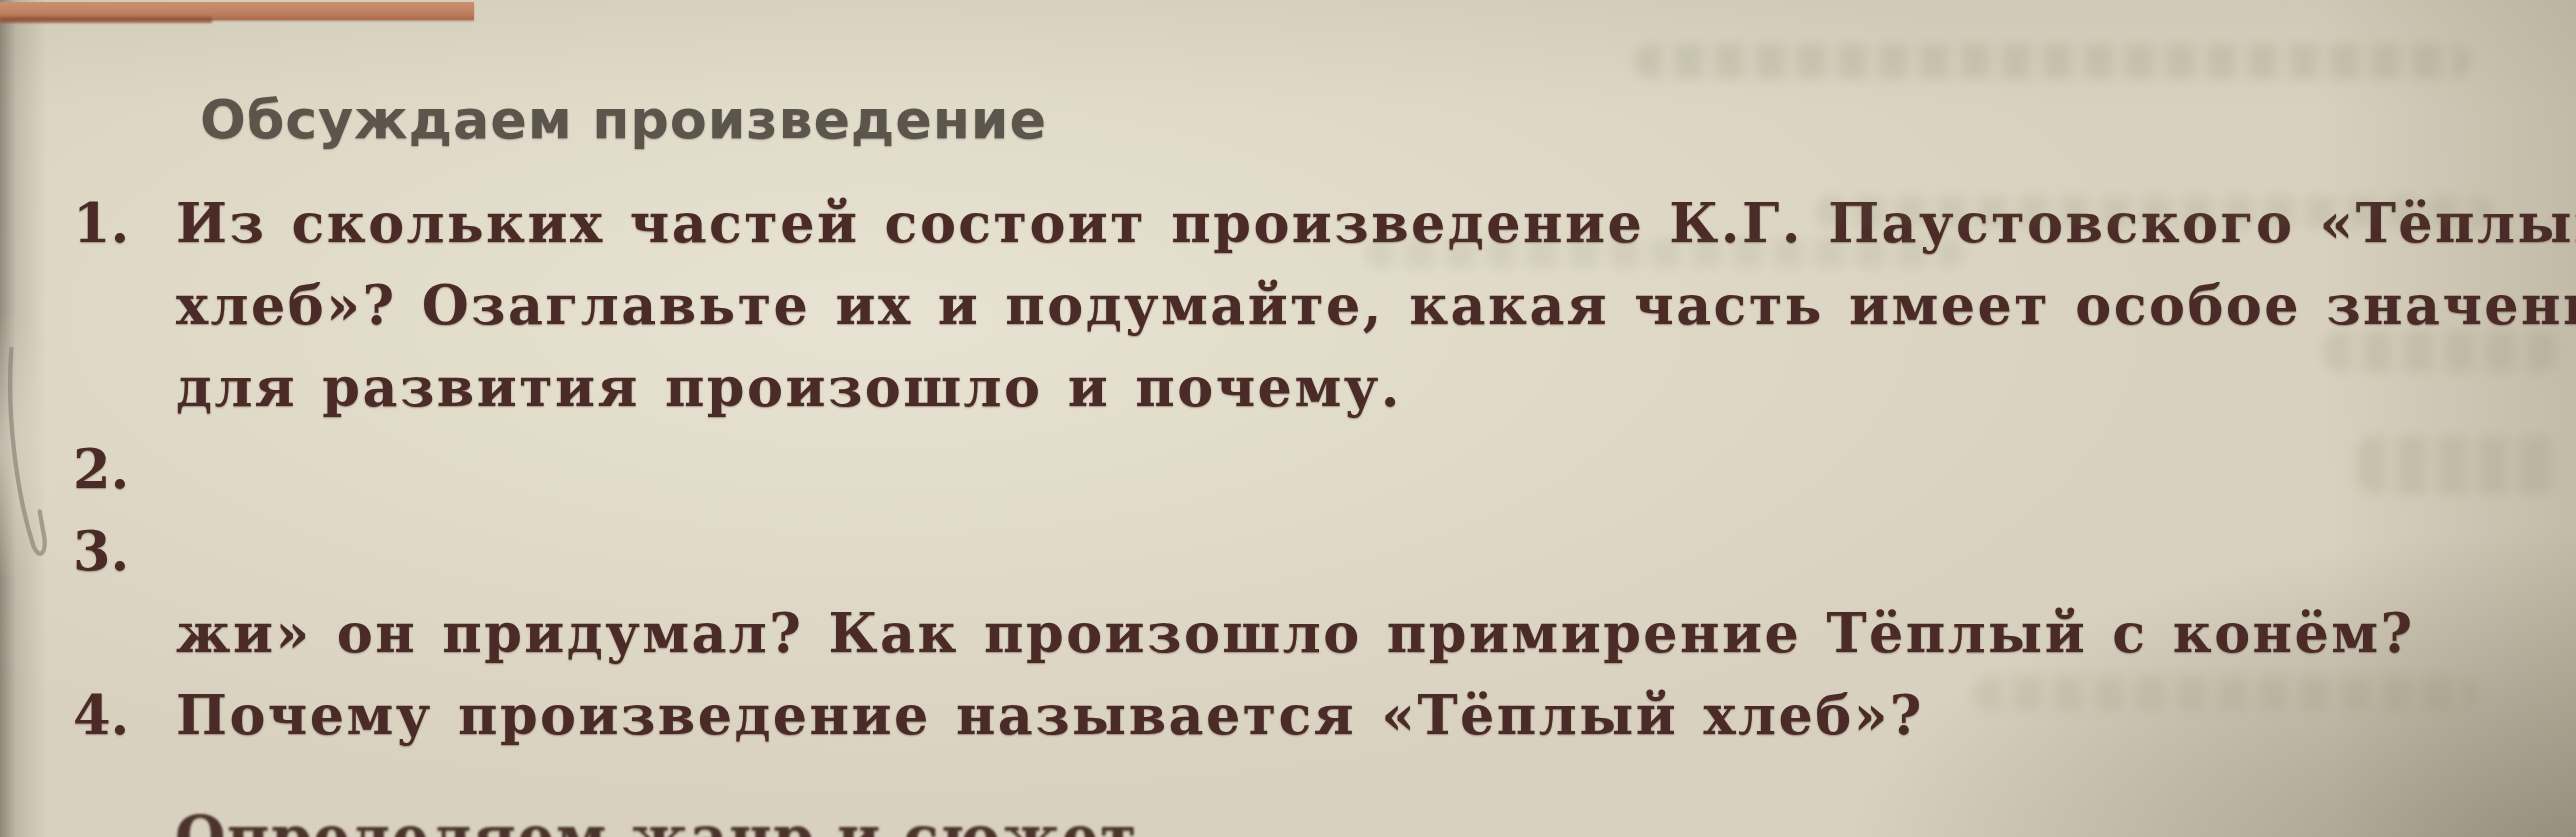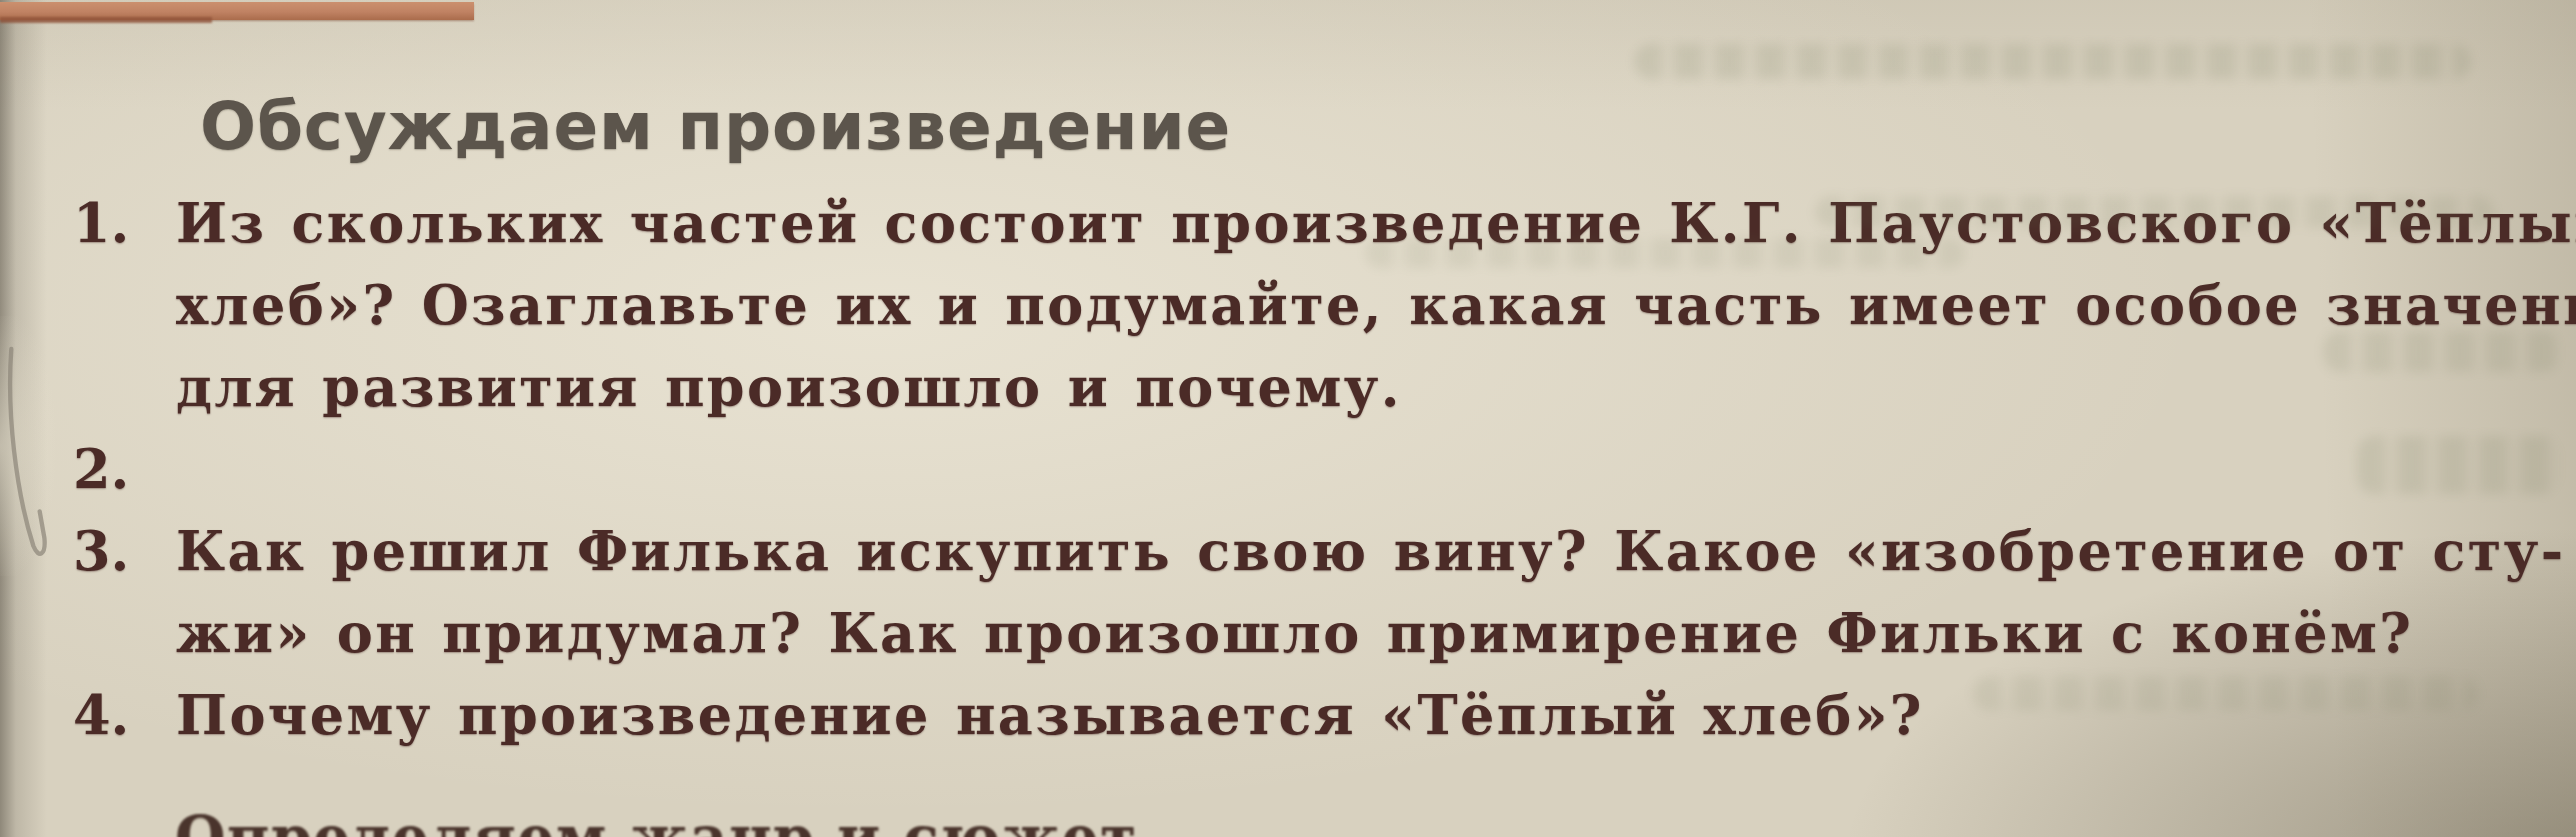--- a/index.html
+++ b/index.html
@@ -34,21 +34,21 @@
     filter:blur(0.5px);
   }
   .top-bar-dark-edge{
     position:absolute;left:0;top:17.4px;width:212px;height:5.5px;
     background:#8f5138;opacity:0.75;filter:blur(0.9px);
   }
   
   .heading{
     position:absolute;left:200px;top:88px;
     font-family:"DejaVu Sans", sans-serif;
-    font-weight:bold;font-size:66px;letter-spacing:0.8px;
+    font-weight:bold;font-size:54px;letter-spacing:0.8px;
     color:#5c554c;
     text-shadow:0 0.8px 1.6px rgba(70,62,52,0.35);
     white-space:nowrap;
   }
   
   .questions{
     position:absolute;left:73px;top:189px;right:8px;
   }
   .q-row{
     display:flex;align-items:flex-start;height:82px;
@@ -122,26 +122,25 @@
       <span class="q-num"></span>
       <span class="q-text">для развития произошло и почему.</span>
     </div>
 
     <div class="q-row">
       <span class="q-num">2.</span>
     </div>
 
     <div class="q-row">
       <span class="q-num">3.</span>
-      <span class="q-text">Как решил Филька искупить свою вину? Какое «изобретение от сту-</span>
     </div>
 
     <div class="q-row">
       <span class="q-num"></span>
-      <span class="q-text">жи» он придумал? Как произошло примирение Фильки с конём?</span>
+      <span class="q-text">жи» он придумал? Как произошло примирение Тёплый с конём?</span>
     </div>
 
     <div class="q-row">
       <span class="q-num">4.</span>
       <span class="q-text">Почему произведение называется «Тёплый хлеб»?</span>
     </div>
   </div>
 
   <div class="bottom-heading">Определяем жанр и сюжет</div>
 

